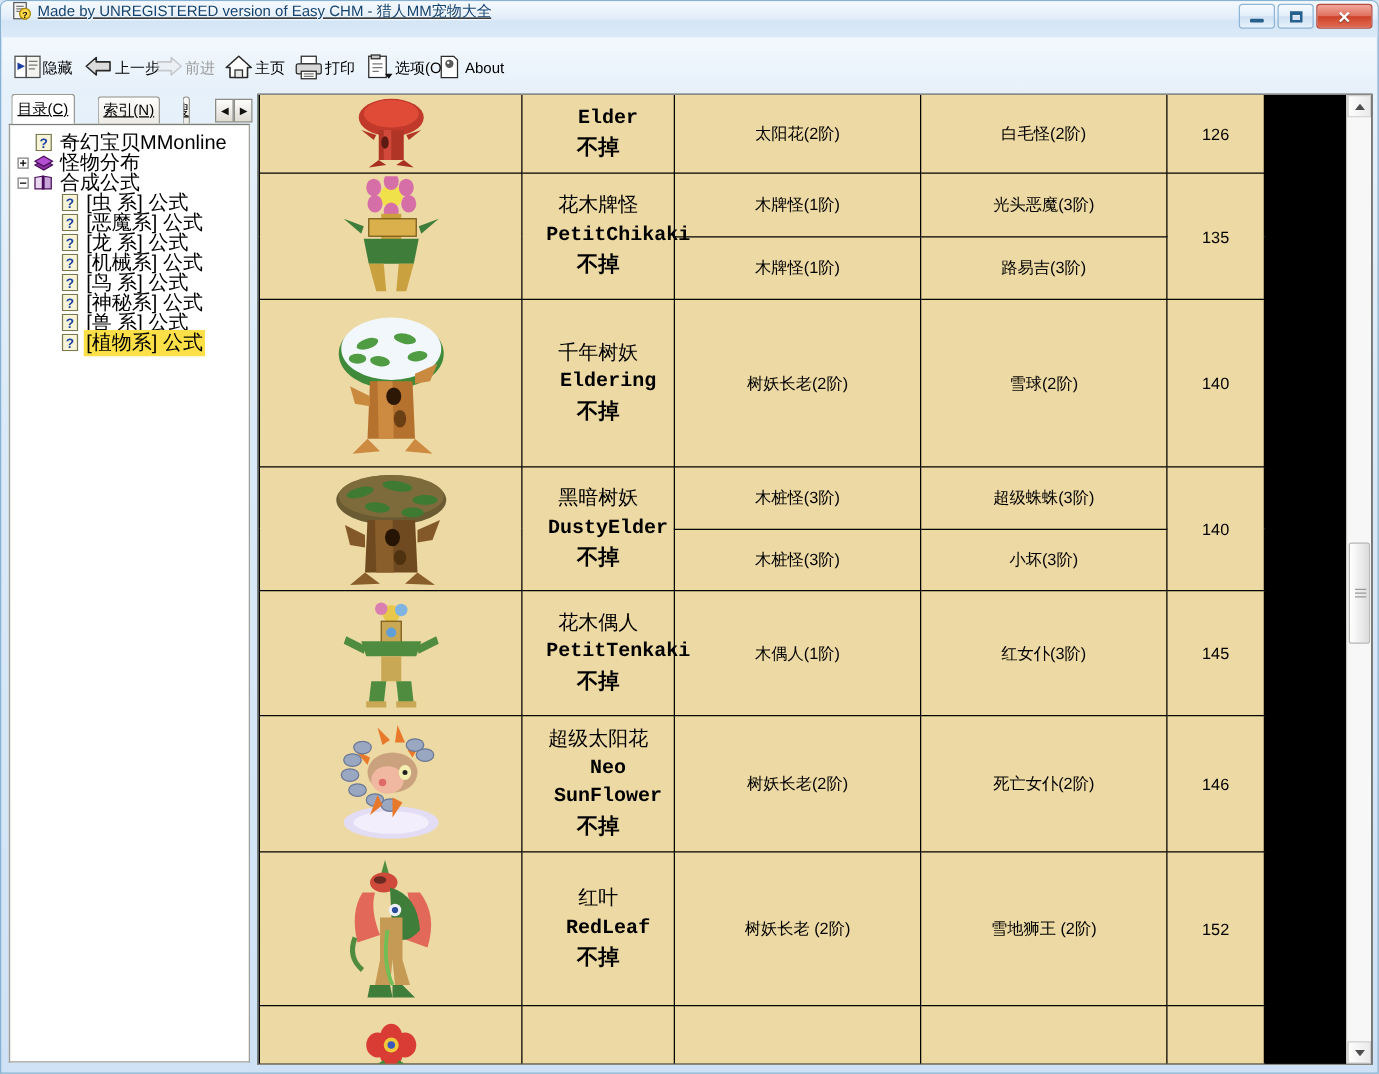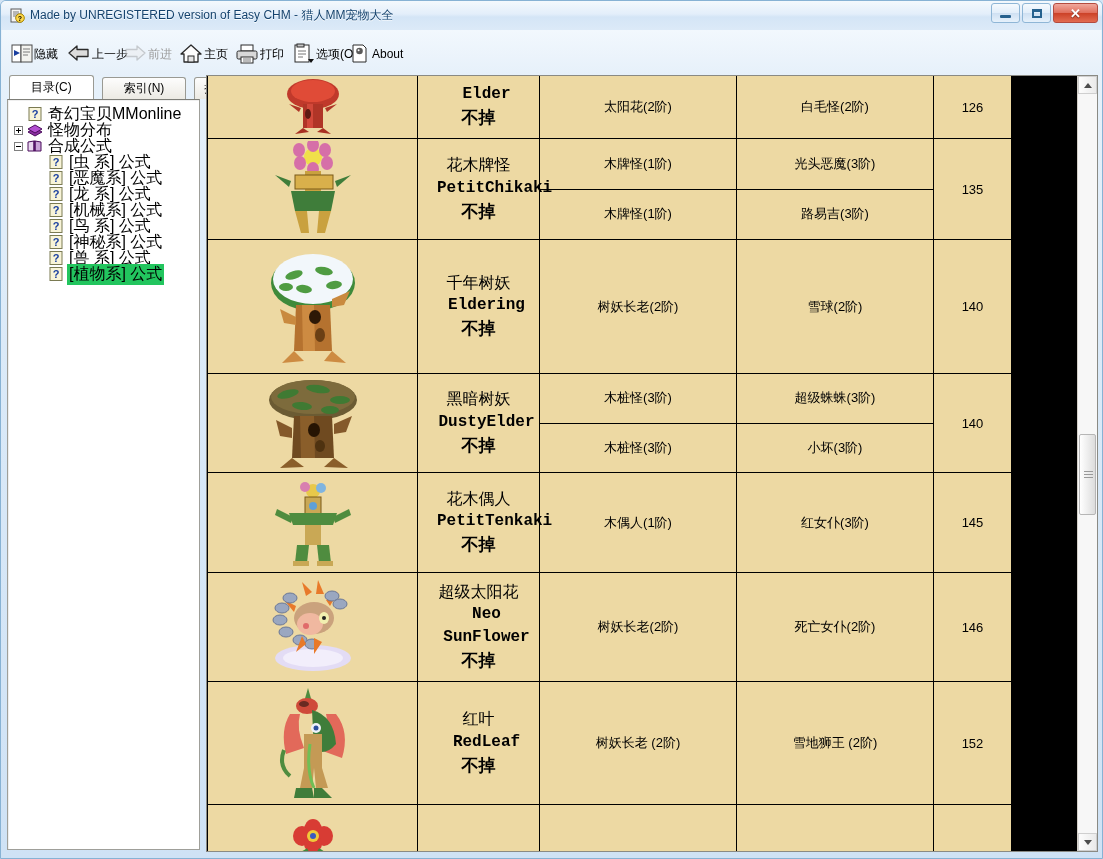--- a/index.html
+++ b/index.html
@@ -16,24 +16,25 @@
   
   .window {
     position: absolute;
     left: 0; top: 0; width: 1103px; height: 859px;
     background: linear-gradient(to bottom, #eaf3fb 0%, #dbeaf8 40%, #cfe2f5 100%);
     border: 1px solid #87b2d4;
     border-radius: 6px 6px 0 0;
   }
   .titlebar {
     position: absolute; left: 0; top: 0; right: 0; height: 29px;
-    display: flex; align-items: center;
+    display: flex; align-items: flex-start;
     padding-left: 8px;
     background: linear-gradient(to bottom,#f4f9fd 0%, #e3eefa 45%, #d4e5f6 55%, #dceaf8 100%);
     border-radius: 5px 5px 0 0;
+    text-decoration: underline;
   }
   .title-icon {
     width: 16px; height: 16px; margin-right: 5px;
     position: relative; flex: 0 0 auto;
   }
   .title-text {
     font-size: 12px; color: #15436e;
     white-space: nowrap; overflow: hidden;
     text-shadow: 0 1px 0 rgba(255,255,255,.85);
   }
@@ -89,29 +90,30 @@
   .leftpane {
     width: 197px; flex: 0 0 197px;
     display: flex; flex-direction: column;
     background: transparent;
   }
   .tabstrip {
     height: 24px; display: flex; align-items: flex-end;
     position: relative; padding-left: 4px;
   }
   .tab {
-    height: 22px; padding: 0 21px;
+    height: 22px; padding: 0 4px;
     display: flex; align-items: center;
     font-size: 12px; color: #000;
     background: linear-gradient(to bottom,#fdfdfd,#eceae3);
     border: 1px solid #9a9a93;
     border-bottom: none;
     border-radius: 3px 3px 0 0;
-    margin-right: 8px;
+    margin-right: 18px;
     white-space: nowrap;
+    text-decoration: underline;
   }
   .tab.active {
     height: 24px;
     background: #fff;
     font-weight: normal;
     z-index: 2;
   }
   .tab.clipped { overflow: hidden; width: 36px; padding-right: 0; justify-content: center; }
   .tabarrows { display: flex; margin-left: 2px; align-self: flex-end; margin-bottom: 1px; }
   .tabarrow {
@@ -144,21 +146,21 @@
     margin-right: 4px; position: relative;
   }
   .tnode .expander::before {
     content:""; position:absolute; left:1px; top:3px; width:5px; height:1px; background:#000;
   }
   .tnode .expander.plus::after {
     content:""; position:absolute; left:3px; top:1px; width:1px; height:5px; background:#000;
   }
   .tnode .ticon { width: 16px; height: 14px; flex:0 0 16px; margin-right: 3px; display:flex; align-items:center; justify-content:center;}
   .tnode .tlabel { font-size: 16px; padding: 0 2px; }
-  .tnode.sel .tlabel { background: #22c55e; }
+  .tnode.sel .tlabel { background: #fde047; }
   .tnode.indent1 { padding-left: 13px; }
   .tnode.indent2 { padding-left: 34px; }
 
   
   .splitter { width: 4px; flex: 0 0 4px; background: transparent; cursor: col-resize; }
 
   
   .contentpane {
     flex: 1;
     position: relative;

